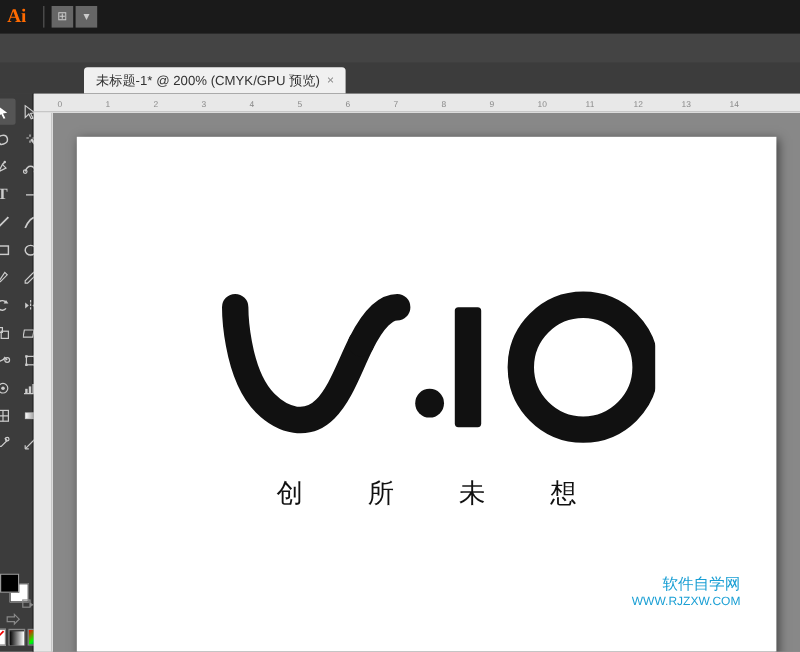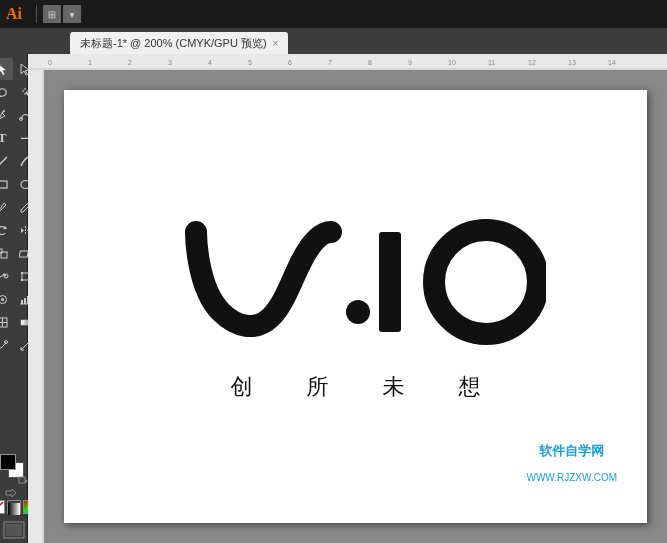--- a/index.html
+++ b/index.html
@@ -56,20 +56,21 @@
       cursor: pointer;
     }
 
     
     .tab-bar {
       height: 26px;
       background: #3c3c3c;
       display: flex;
       align-items: flex-end;
       padding-left: 70px;
+      margin-top: 24px;
     }
     .tab {
       height: 22px;
       background: #f0f0f0;
       border-radius: 3px 3px 0 0;
       padding: 0 10px;
       display: flex;
       align-items: center;
       font-size: 11px;
       color: #333;
@@ -173,27 +174,25 @@
     
     .watermark {
       position: absolute;
       bottom: 40px;
       right: 30px;
       text-align: right;
     }
     .watermark-main {
       color: #1a9fd4;
       font-size: 13px;
-      font-weight: bold;
-      text-align: center;
+      font-weight: normal;
     }
     .watermark-sub {
       color: #1a9fd4;
       font-size: 10px;
-      margin-top: 12px;
     }
 
     
     .vaio-svg {
       width: 380px;
       height: 140px;
     }
 
     
     .ruler-tick {

